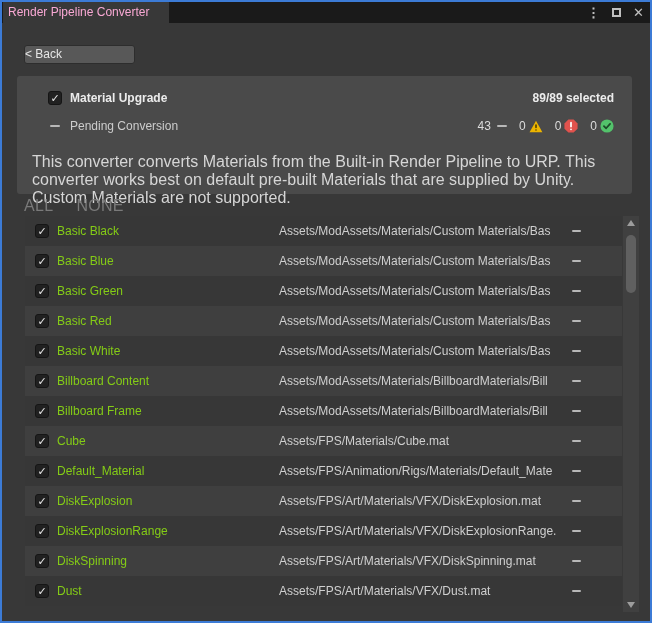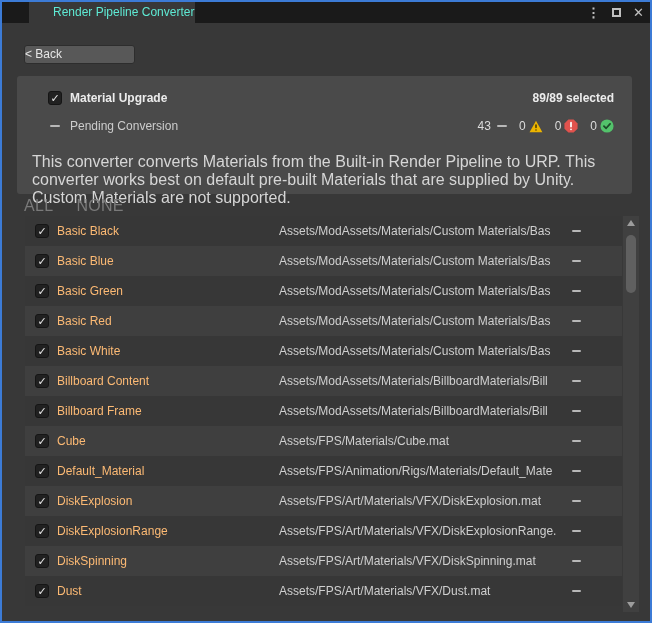--- a/index.html
+++ b/index.html
@@ -16,23 +16,22 @@
     border: 2px solid #3c7bd6;
   }
   
   .titlebar {
     position: absolute; top: 0; left: 0; right: 0; height: 21px;
     background: #1a1a1a;
   }
   .tab {
     position: absolute; left: 1px; top: 0; width: 166px; height: 21px;
     background: #383838;
-    color: #5eead4; font-size: 12px; line-height: 21px;
-    padding-left: 24px;
-    margin-left: 26px;
+    color: #f9a8d4; font-size: 12px; line-height: 21px;
+    padding-left: 5px;
   }
   .win-controls {
     position: absolute; right: 6px; top: 0; height: 21px;
     display: flex; align-items: center; gap: 12px; color: #c0c0c0;
   }
   .kebab { font-size: 13px; font-weight: bold; letter-spacing: 0; cursor: default; }
   .maxbox { width: 9px; height: 9px; border: 2px solid #c0c0c0; display: inline-block; }
   .closex { font-size: 13px; line-height: 21px; }
   
   .back-btn {
@@ -83,21 +82,21 @@
   
   .list {
     position: absolute; left: 23px; top: 214px; width: 597px;
   }
   .row { position: relative; height: 30px; }
   .row-dark  { background: #373737; }
   .row-light { background: #3f3f3f; }
   .row .checkbox { position: absolute; left: 10px; top: 8px; }
   .row .item-name {
     position: absolute; left: 32px; top: 8px;
-    font-size: 12px; color: #fdba74; white-space: nowrap;
+    font-size: 12px; color: #84cc16; white-space: nowrap;
   }
   .row .item-path {
     position: absolute; left: 254px; top: 8px; width: 286px;
     font-size: 12px; color: #cfcfcf; white-space: nowrap; overflow: hidden;
   }
   .row .dash-bar { position: absolute; left: 547px; top: 14px; width: 9px; }
   
   .scrollbar {
     position: absolute; left: 621px; top: 214px; width: 16px; height: 396px;
     background: #404040;

